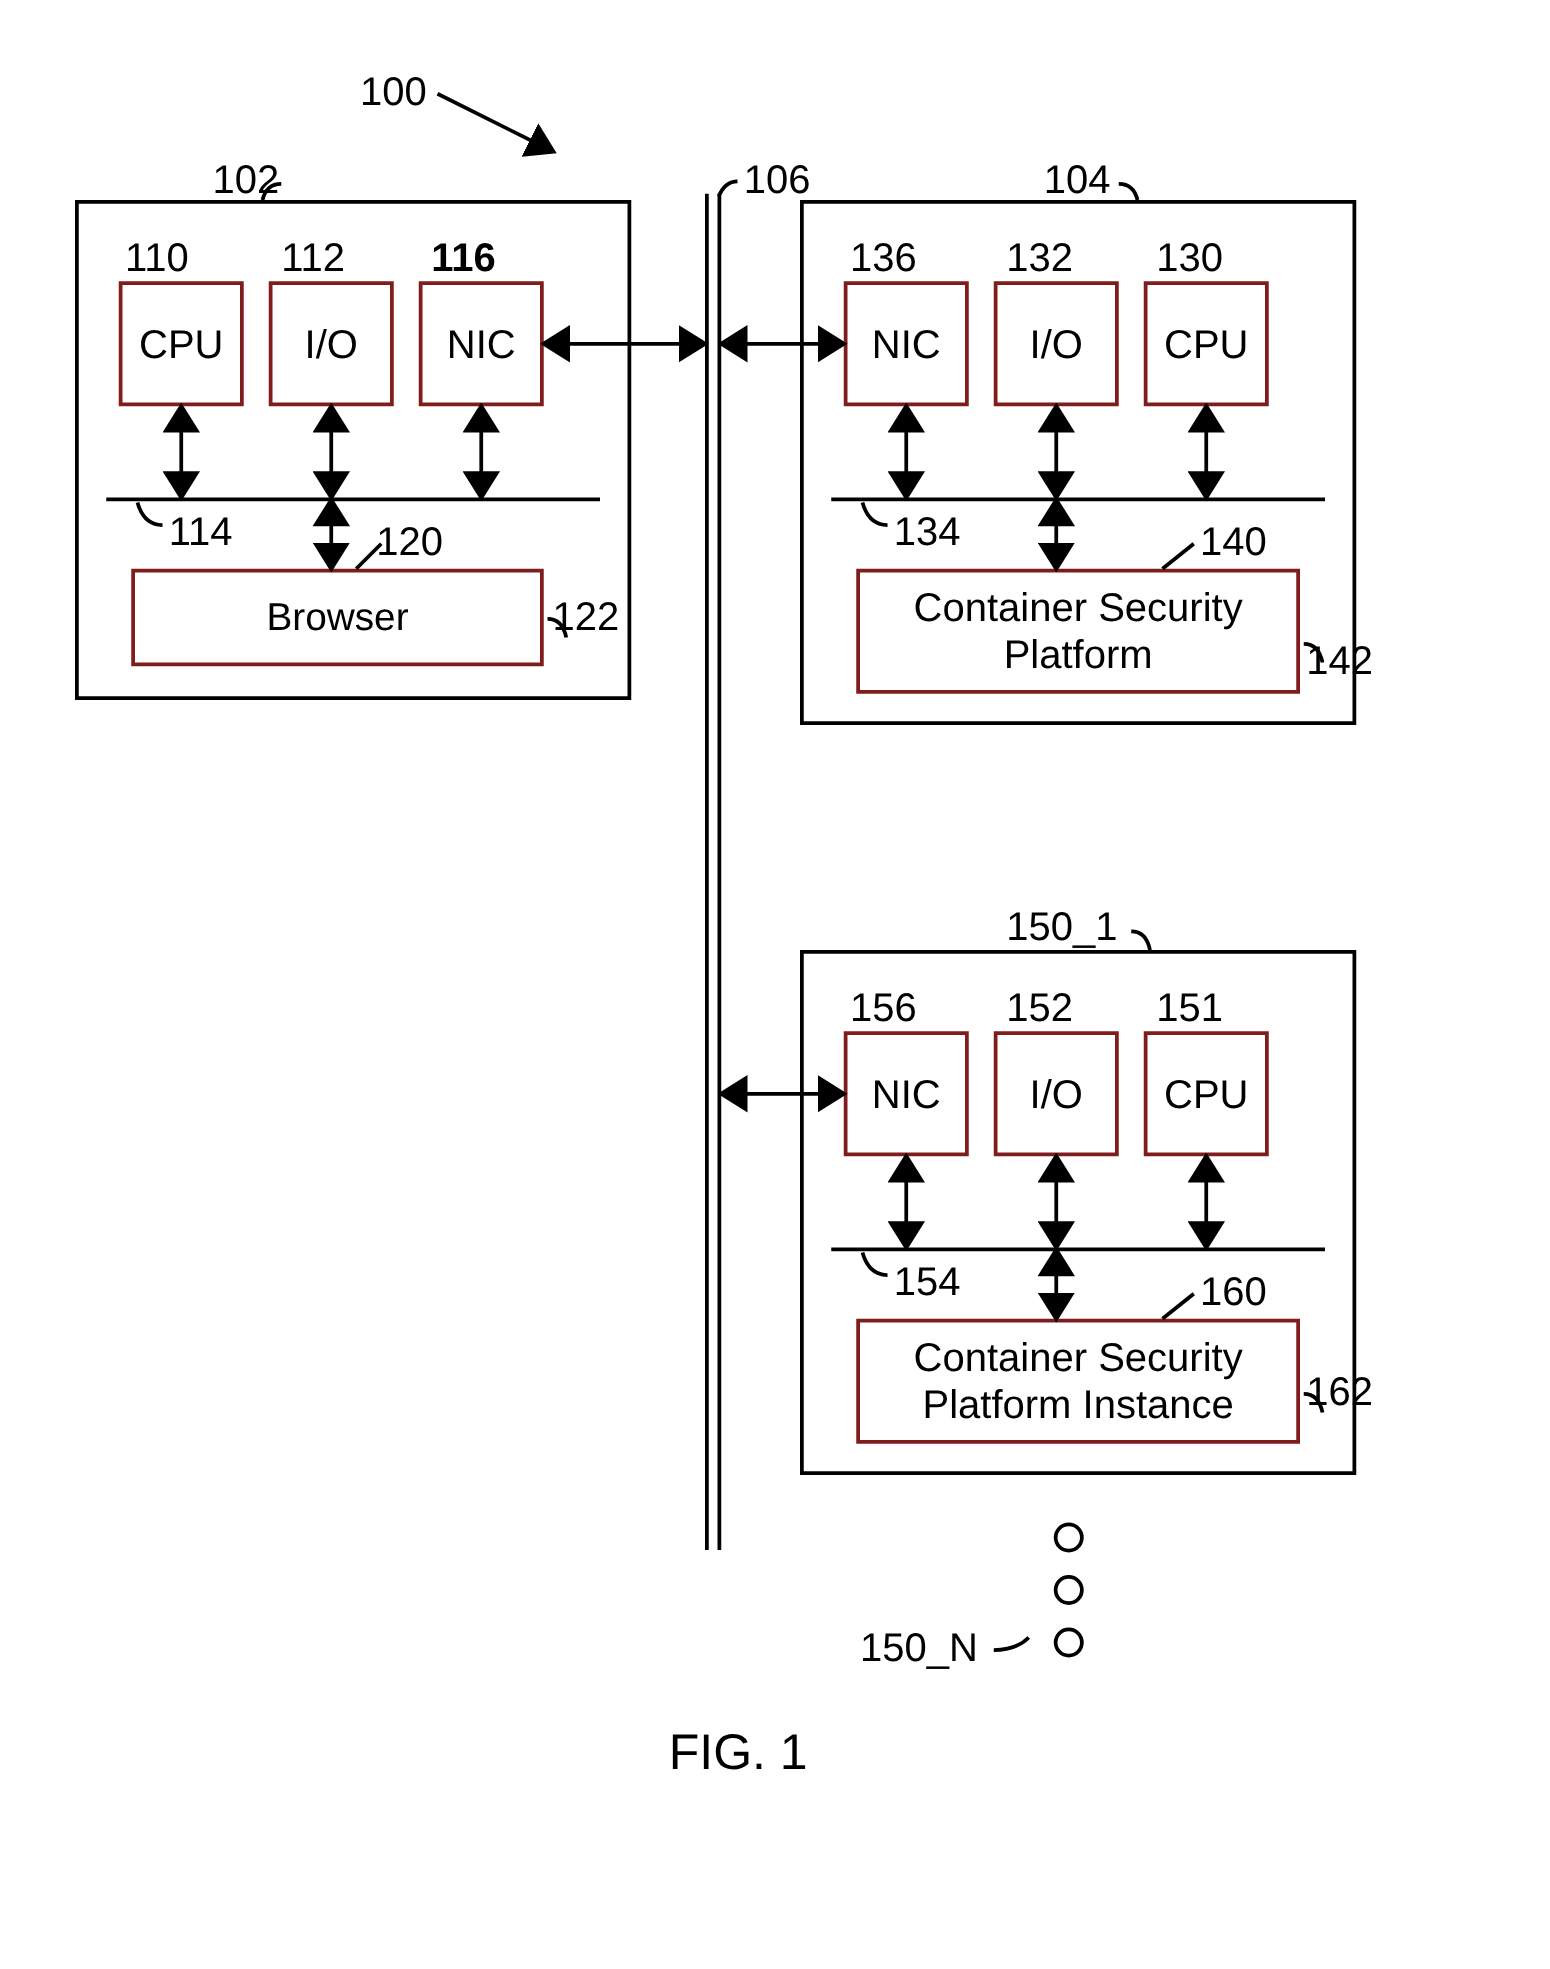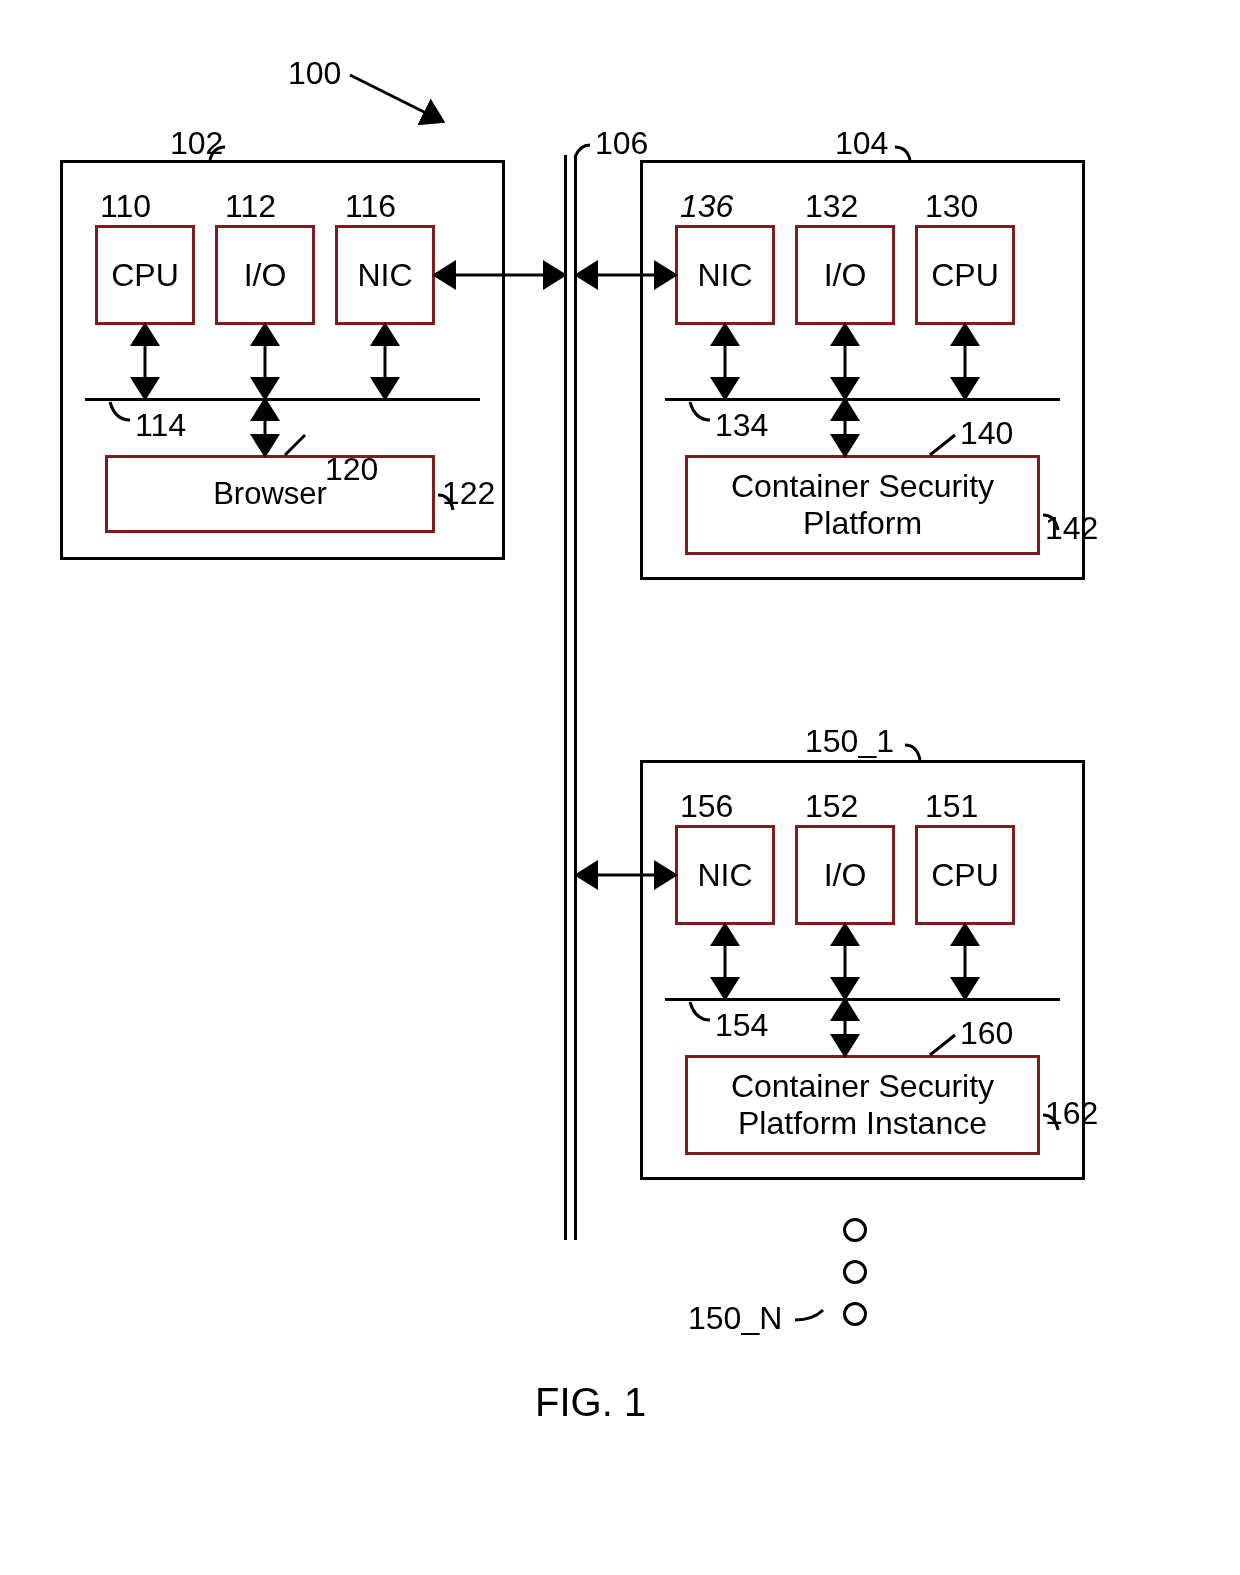--- a/index.html
+++ b/index.html
@@ -80,38 +80,38 @@
   <div class="label" style="left:100px; top:188px;">110</div>
 
   <div class="chip" style="left:215px; top:225px; width:100px; height:100px;">
       <span>I/O</span>
     </div>
   <div class="label" style="left:225px; top:188px;">112</div>
 
   <div class="chip" style="left:335px; top:225px; width:100px; height:100px;">
       <span>NIC</span>
     </div>
-  <div class="label" style="left:345px; top:188px;">116</div>
+  <div class="label" style="left:345px; top:188px;font-weight:bold;">116</div>
 
   <div class="bus-line" style="left:85px; top:398px; width:395px; height:3px;"></div>
   <div class="label" style="left:135px; top:407px;">114</div>
 
   <div class="chip" style="left:105px; top:455px; width:330px; height:78px; font-size:31px;">
       <span>Browser</span>
     </div>
-  <div class="label" style="left:325px; top:415px;margin-top:36px;">120</div>
+  <div class="label" style="left:301px; top:415px;">120</div>
   <div class="label" style="left:442px; top:475px;">122</div>
 
   <div class="module-outer" style="left:640px; top:160px; width:445px; height:420px;"></div>
   <div class="label" style="left:835px; top:125px;">104</div>
 
   <div class="chip" style="left:675px; top:225px; width:100px; height:100px;">
       <span>NIC</span>
     </div>
-  <div class="label" style="left:680px; top:188px;font-style:italic;">136</div>
+  <div class="label" style="left:680px; top:188px;">136</div>
 
   <div class="chip" style="left:795px; top:225px; width:100px; height:100px;">
       <span>I/O</span>
     </div>
   <div class="label" style="left:805px; top:188px;">132</div>
 
   <div class="chip" style="left:915px; top:225px; width:100px; height:100px;">
       <span>CPU</span>
     </div>
   <div class="label" style="left:925px; top:188px;">130</div>

